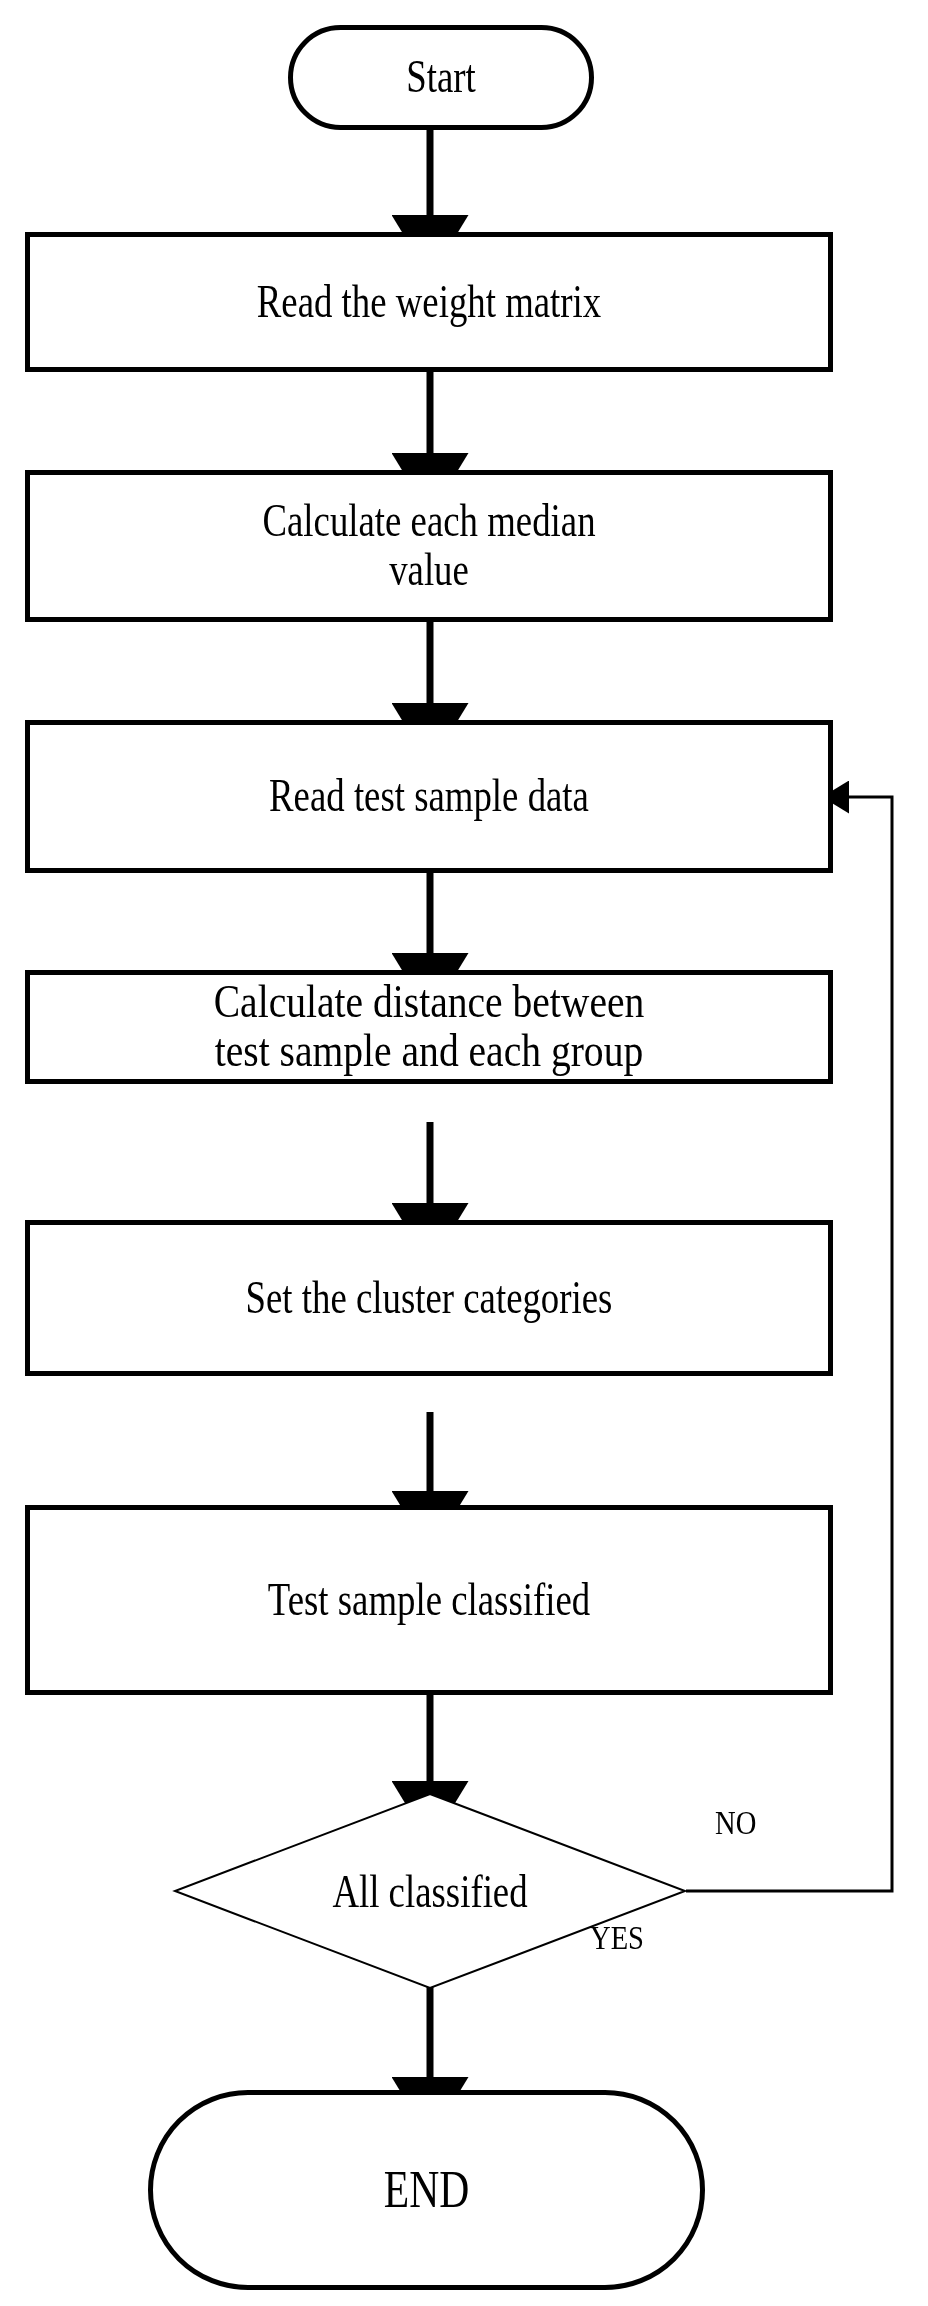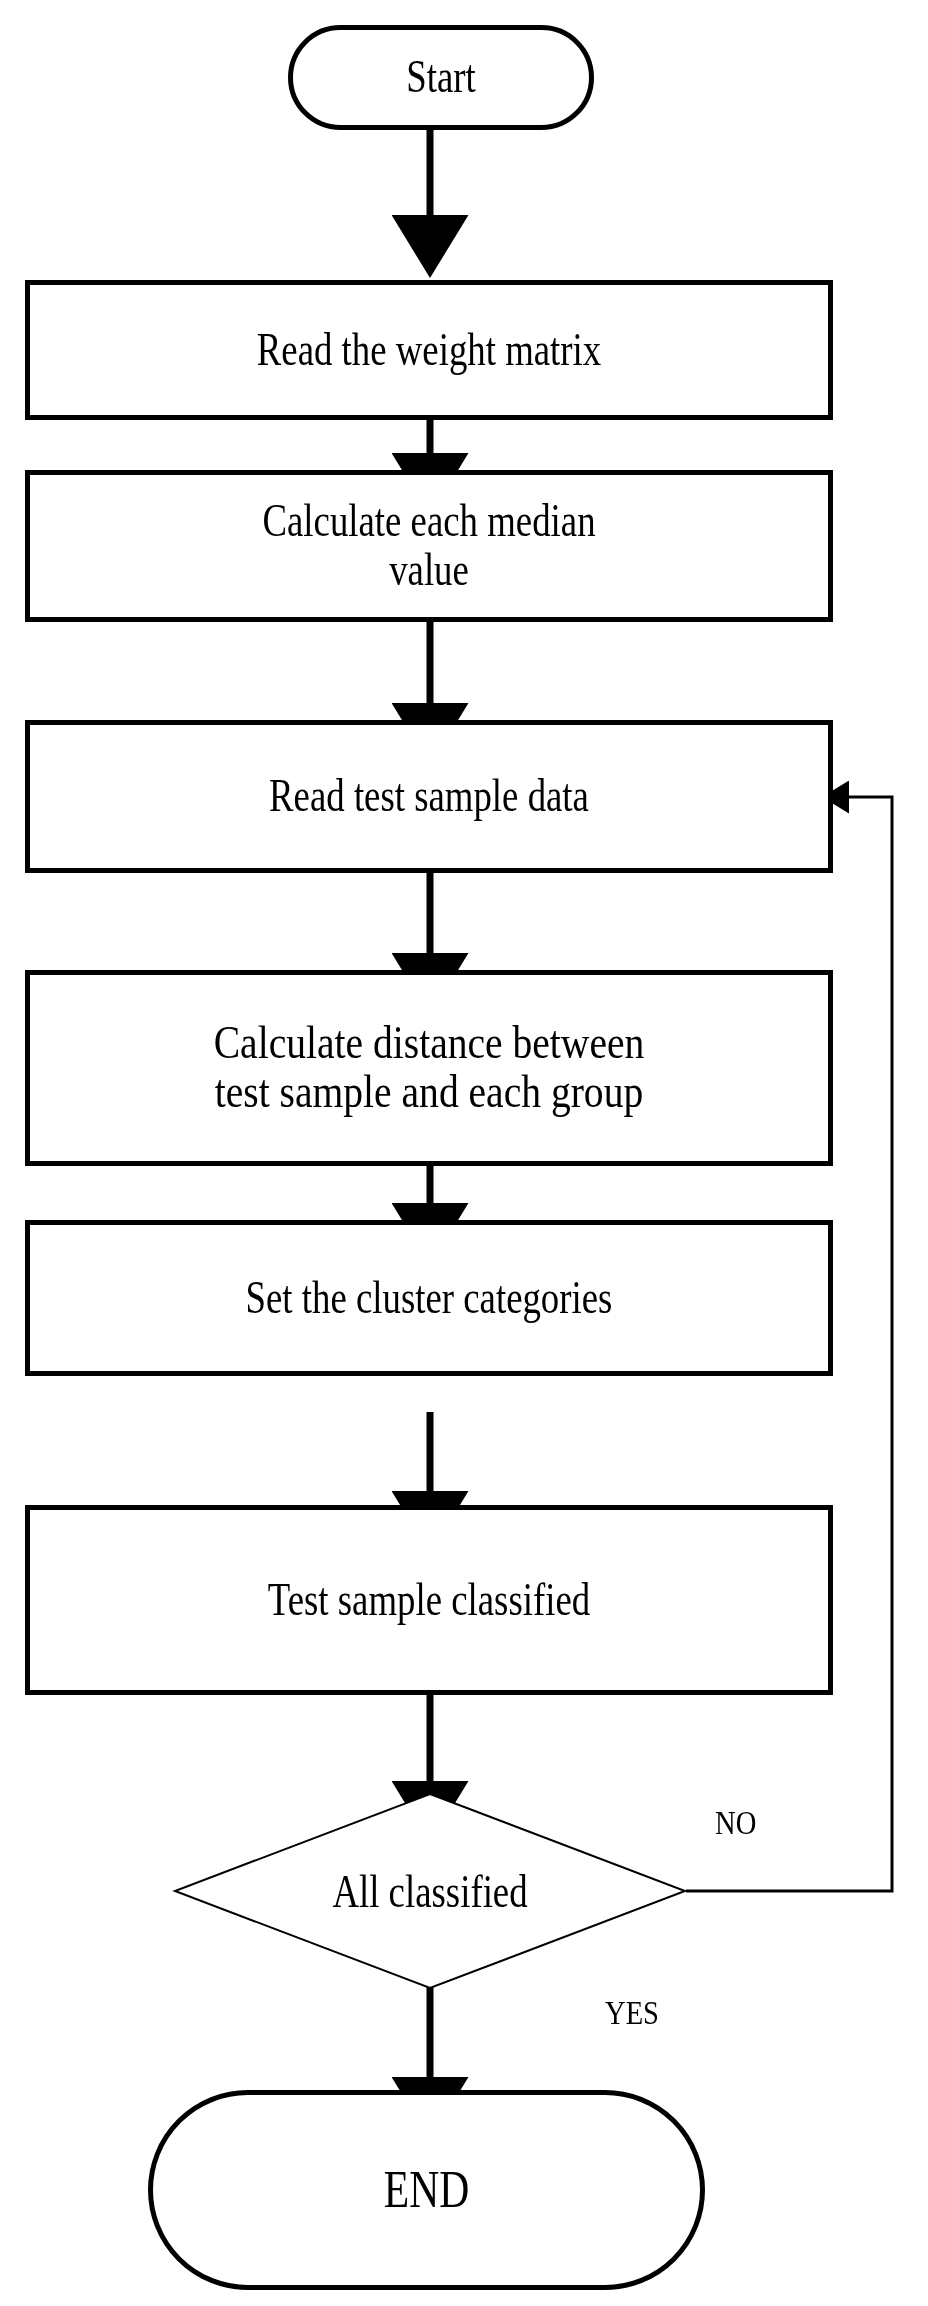--- a/index.html
+++ b/index.html
@@ -123,34 +123,34 @@
 
     <line x1="430" y1="1987" x2="430" y2="2084" stroke="#000000" stroke-width="7" marker-end="url(#solidArrow)"></line>
 
     <path d="M 686 1891 L 892 1891 L 892 797 L 846 797" fill="none" stroke="#000000" stroke-width="3" marker-end="url(#thinArrow)"></path>
   </svg>
 
   <div class="node terminator" style="left:288px; top:25px; width:306px; height:105px; font-size:46px;">
     <span class="node-label">Start</span>
   </div>
 
-  <div class="node process" style="left:25px; top:232px; width:808px; height:140px; font-size:46px;margin-top:48px;">
+  <div class="node process" style="left:25px; top:232px; width:808px; height:140px; font-size:46px;">
     <span class="node-label">Read the weight matrix</span>
   </div>
 
   <div class="node process" style="left:25px; top:470px; width:808px; height:152px; font-size:46px;">
     <span class="node-label">Calculate each median
 value</span>
   </div>
 
   <div class="node process" style="left:25px; top:720px; width:808px; height:153px; font-size:46px;align-items:center;">
     <span class="node-label">Read test sample data</span>
   </div>
 
-  <div class="node process" style="left:25px; top:970px; width:808px; height:196px; font-size:46px;">
+  <div class="node process" style="left:25px; top:970px; width:808px; height:114px; font-size:46px;">
     <span class="node-label" style="transform:scaleX(0.86);">Calculate distance between
 test sample and each group</span>
   </div>
 
   <div class="node process" style="left:25px; top:1220px; width:808px; height:156px; font-size:46px;">
     <span class="node-label">Set the cluster categories</span>
   </div>
 
   <div class="node process" style="left:25px; top:1505px; width:808px; height:190px; font-size:46px;">
     <span class="node-label">Test sample classified</span>
@@ -162,21 +162,21 @@
     </svg>
     <div class="decision-label" style="font-size:46px;">
       <span>All classified</span>
     </div>
   </div>
 
   <div class="edge-label" style="left:715px; top:1806px;text-align:right;">
     <span>NO</span>
   </div>
 
-  <div class="edge-label" style="left:590px; top:1996px;margin-left:15px;">
+  <div class="edge-label" style="left:590px; top:1921px;">
     <span>YES</span>
   </div>
 
   <div class="node terminator" style="left:148px; top:2090px; width:557px; height:200px; font-size:52px;">
     <span class="node-label">END</span>
   </div>
 
 </div>
 
 </body></html>

